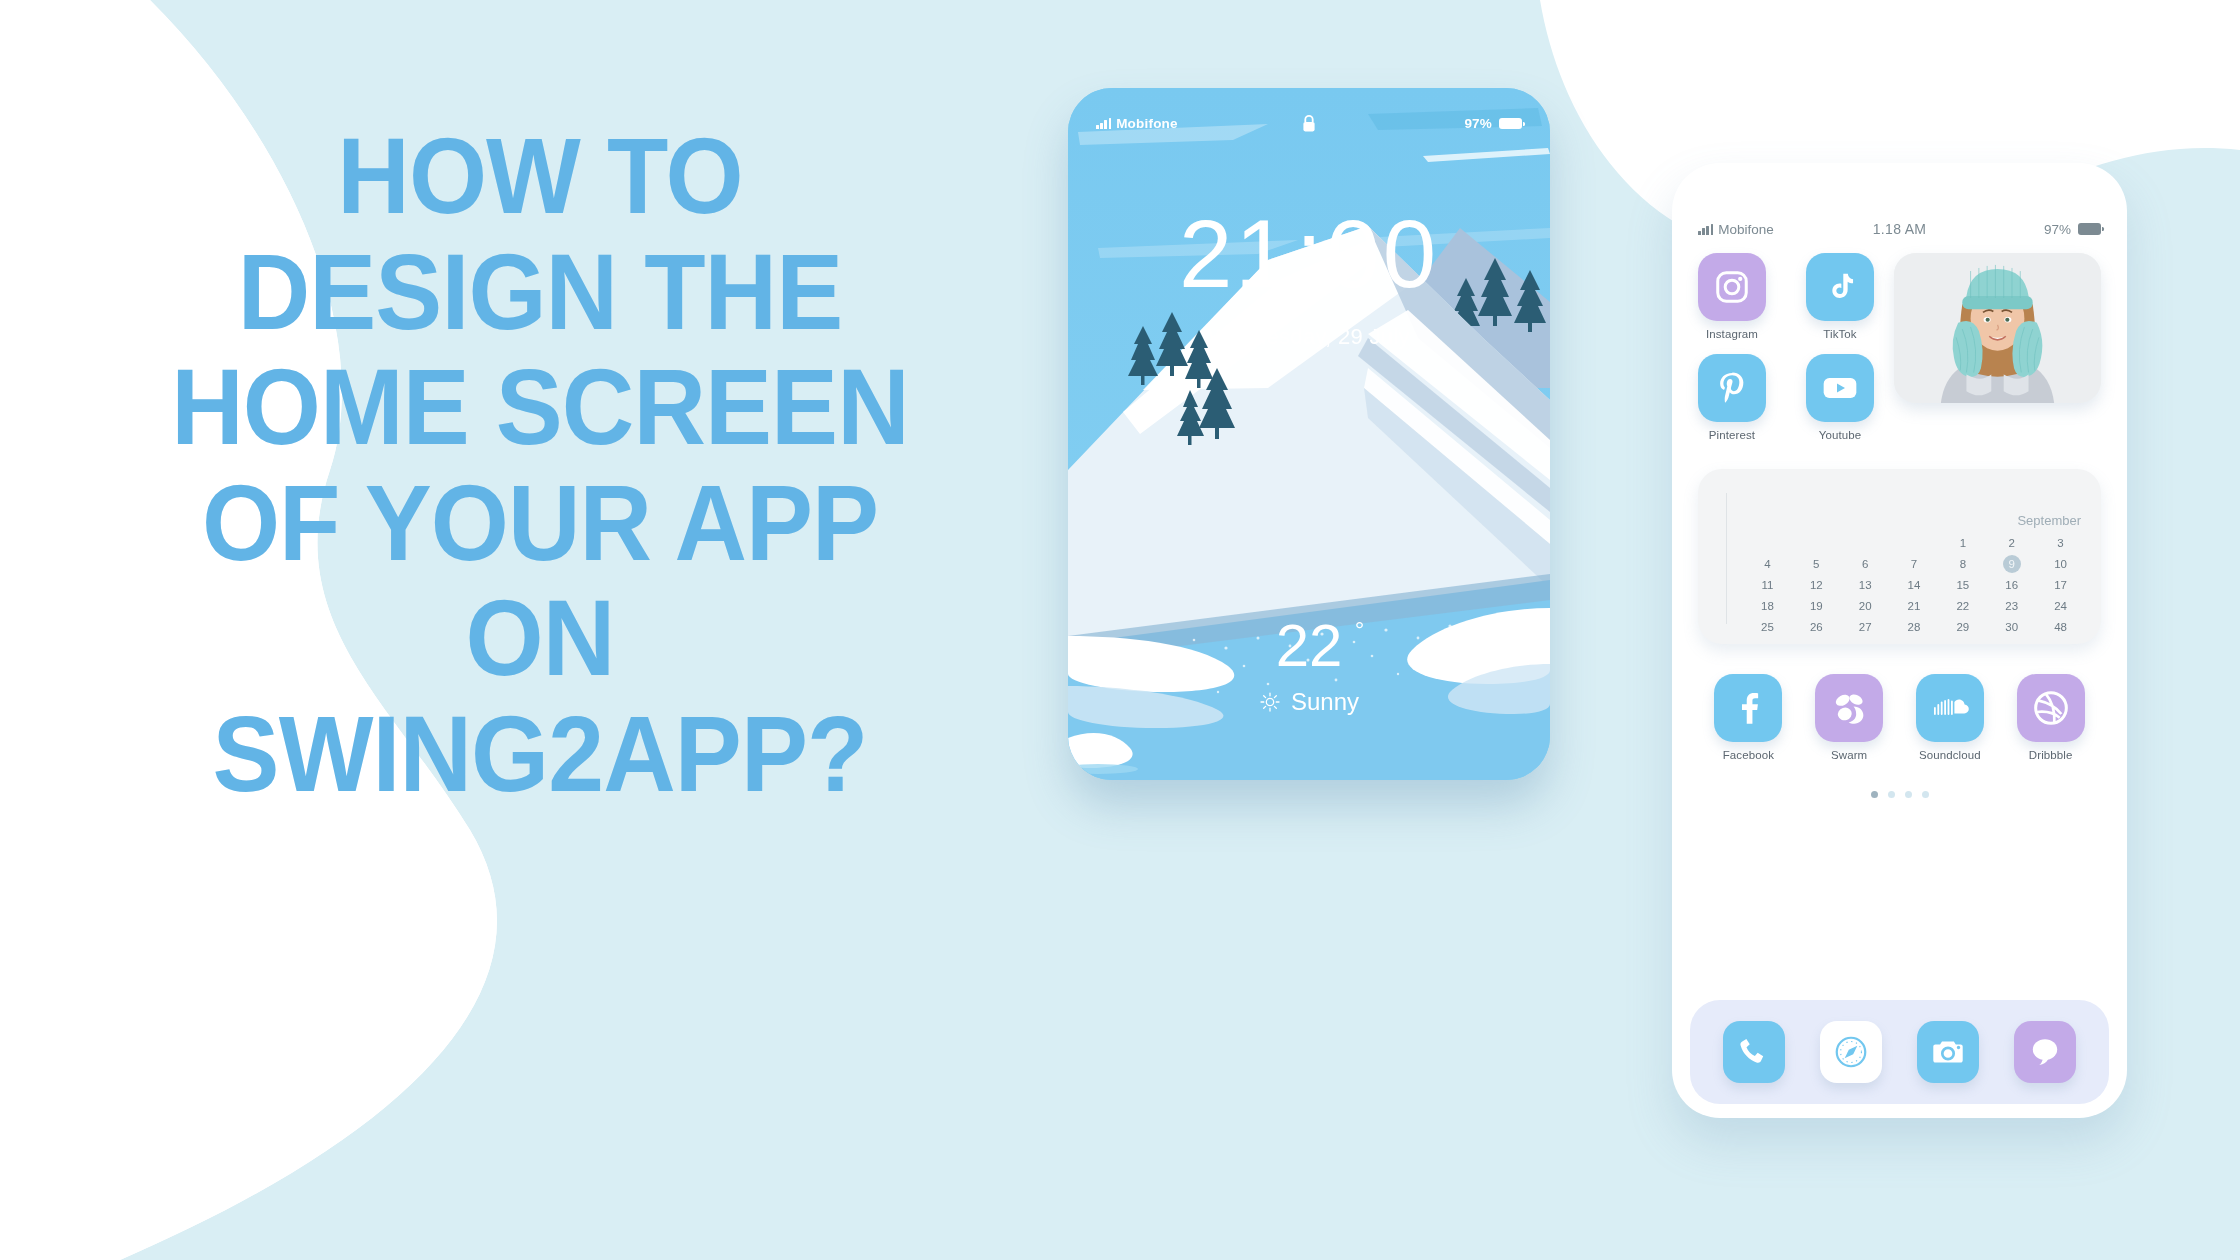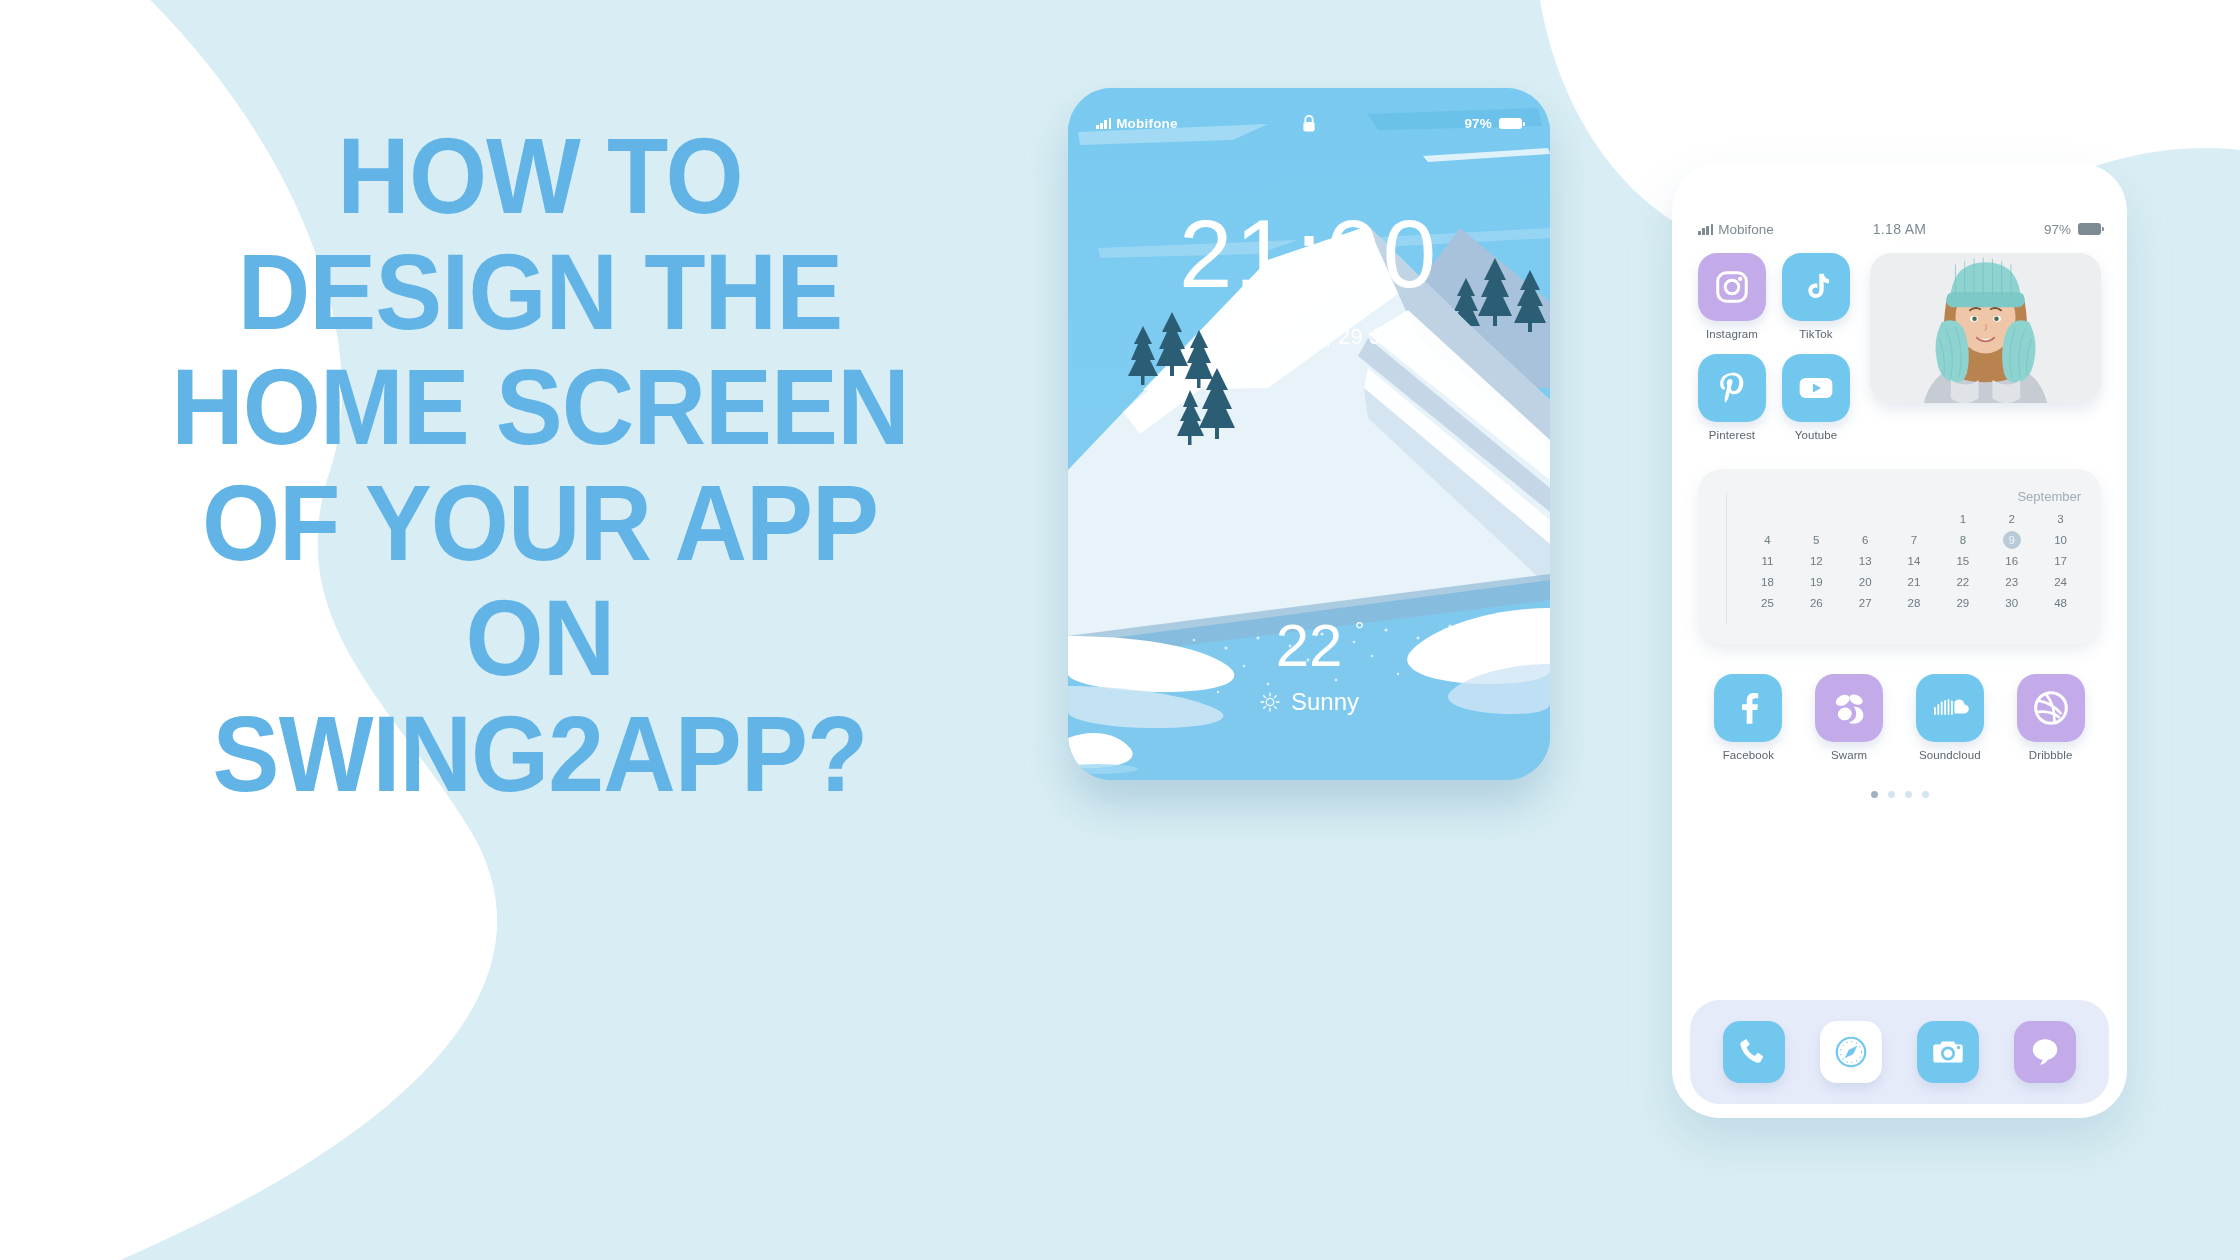--- a/index.html
+++ b/index.html
@@ -136,21 +136,21 @@
     background: #7c8a92;
   }
 
   .home-body { position: absolute; left: 0; right: 0; top: 90px; bottom: 0; padding: 0 26px; }
 
   .top-zone { display: flex; gap: 20px; }
   .app-grid-2x2 {
     display: grid;
     grid-template-columns: repeat(2, 68px);
     grid-template-rows: repeat(2, auto);
-    gap: 14px 16px;
+    gap: 14px 40px;
   }
   .app { width: 68px; text-align: center; }
   .app-ico {
     width: 68px; height: 68px; border-radius: 19px;
     display: flex; align-items: center; justify-content: center;
     box-shadow: 0 6px 12px rgba(120,150,180,0.22);
   }
   .app-lbl {
     margin-top: 7px;
     font-size: 11.5px; color: #5b6670; letter-spacing: .1px;
@@ -185,21 +185,21 @@
     font-size: 47px; font-weight: 300; color: #97a9b5; line-height: 1.05;
     margin-top: -2px; position: relative; display: inline-block;
   }
   .ww-temp sup { font-size: 23px; position: relative; top: -16px; }
   .ww-note {
     margin-top: auto;
     font-size: 11px; color: #9fadb6; line-height: 1.35;
   }
   .ww-sun { margin-bottom: 7px; }
   .ww-div { width: 1px; background: #dfe3e6; margin: 4px 16px 4px 8px; }
-  .ww-right { flex: 1; }
+  .ww-right { flex: 1; margin-top: 24px; }
   .cal-month {
     text-align: right;
     font-size: 13px; color: #9fadb6; margin-bottom: 6px;
     padding-right: 4px;
   }
   .cal-grid {
     display: grid;
     grid-template-columns: repeat(7, 1fr);
     row-gap: 3px;
     font-size: 11.5px;

